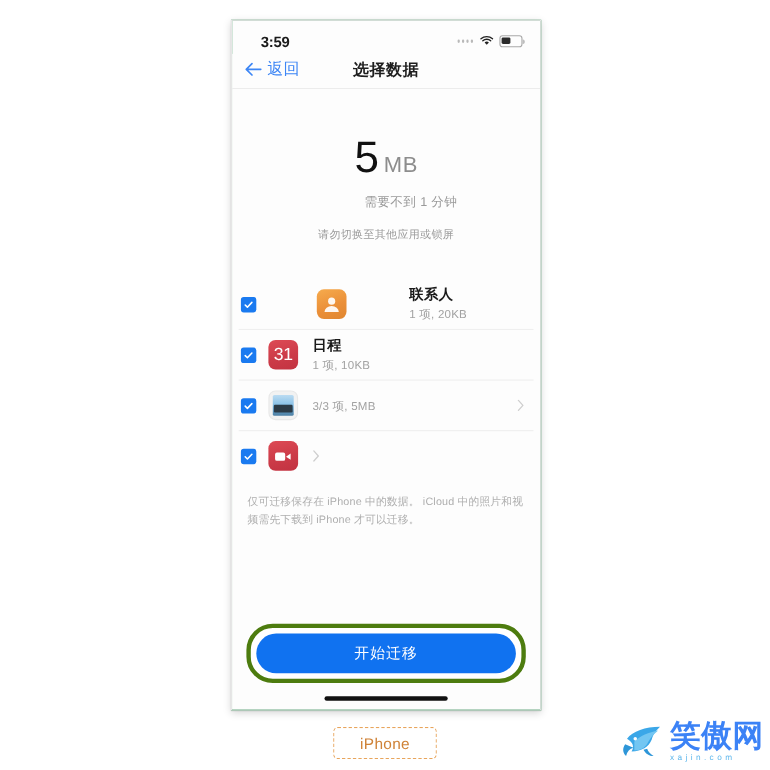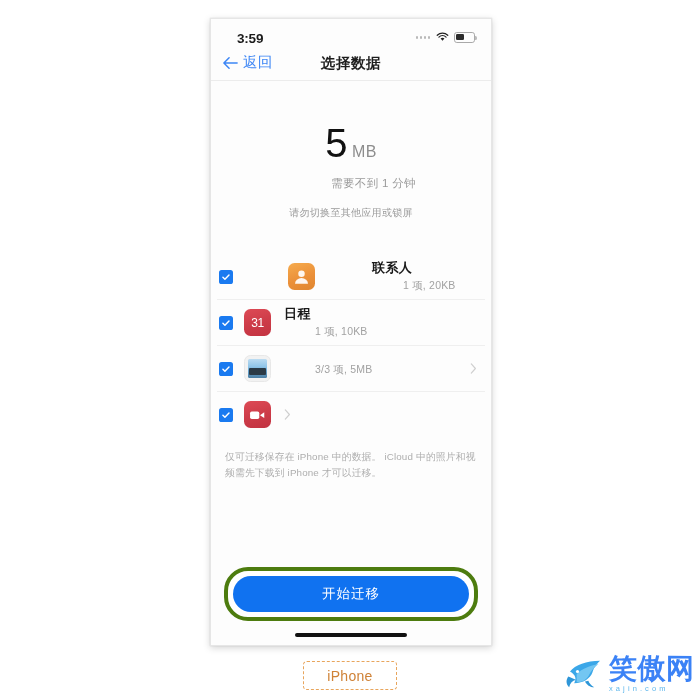--- a/index.html
+++ b/index.html
@@ -159,21 +159,21 @@
     gap: 5px;
   }
   .size-num {
     font-size: 40px;
     color: #111111;
     line-height: 1;
     font-weight: 400;
     letter-spacing: -0.5px;
   }
   .size-unit {
-    font-size: 16px;
+    font-size: 20px;
     color: #8d8d8d;
     letter-spacing: 0.4px;
   }
   .size-sub1 {
     margin-top: 13px;
     font-size: 11.5px;
     color: #9a9a9a;
     letter-spacing: 0.3px;
     padding-left: 45px;
   }
@@ -223,21 +223,21 @@
     display: flex;
     align-items: center;
     justify-content: center;
     overflow: hidden;
     position: relative;
   }
   .ic-contacts { background: linear-gradient(160deg,#f6ab4d 0%,#eb9039 55%,#e08630 100%); }
   .ic-cal {
     background: linear-gradient(165deg,#dd4a55 0%,#cc3b48 55%,#c33341 100%);
     color: #ffffff;
-    font-size: 12px;
+    font-size: 16px;
     letter-spacing: -0.3px;
   }
   .ic-photo {
     background: #f2f2f2;
     border: 1px solid #e8e8e8;
     box-sizing: border-box;
     padding: 3px;
   }
   .ic-photo .thumb {
     width: 100%;
@@ -265,21 +265,20 @@
     font-weight: bold;
     color: #1a1a1a;
     letter-spacing: 0.4px;
     line-height: 1.25;
   }
   .row-sub {
     font-size: 10.5px;
     color: #a2a2a2;
     margin-top: 3px;
     letter-spacing: 0.2px;
-    margin-left: 31px;
   }
   .chev {
     width: 7px;
     height: 11px;
     flex: none;
     margin-right: 8px;
     opacity: 0.65;
   }
 
   .note {

